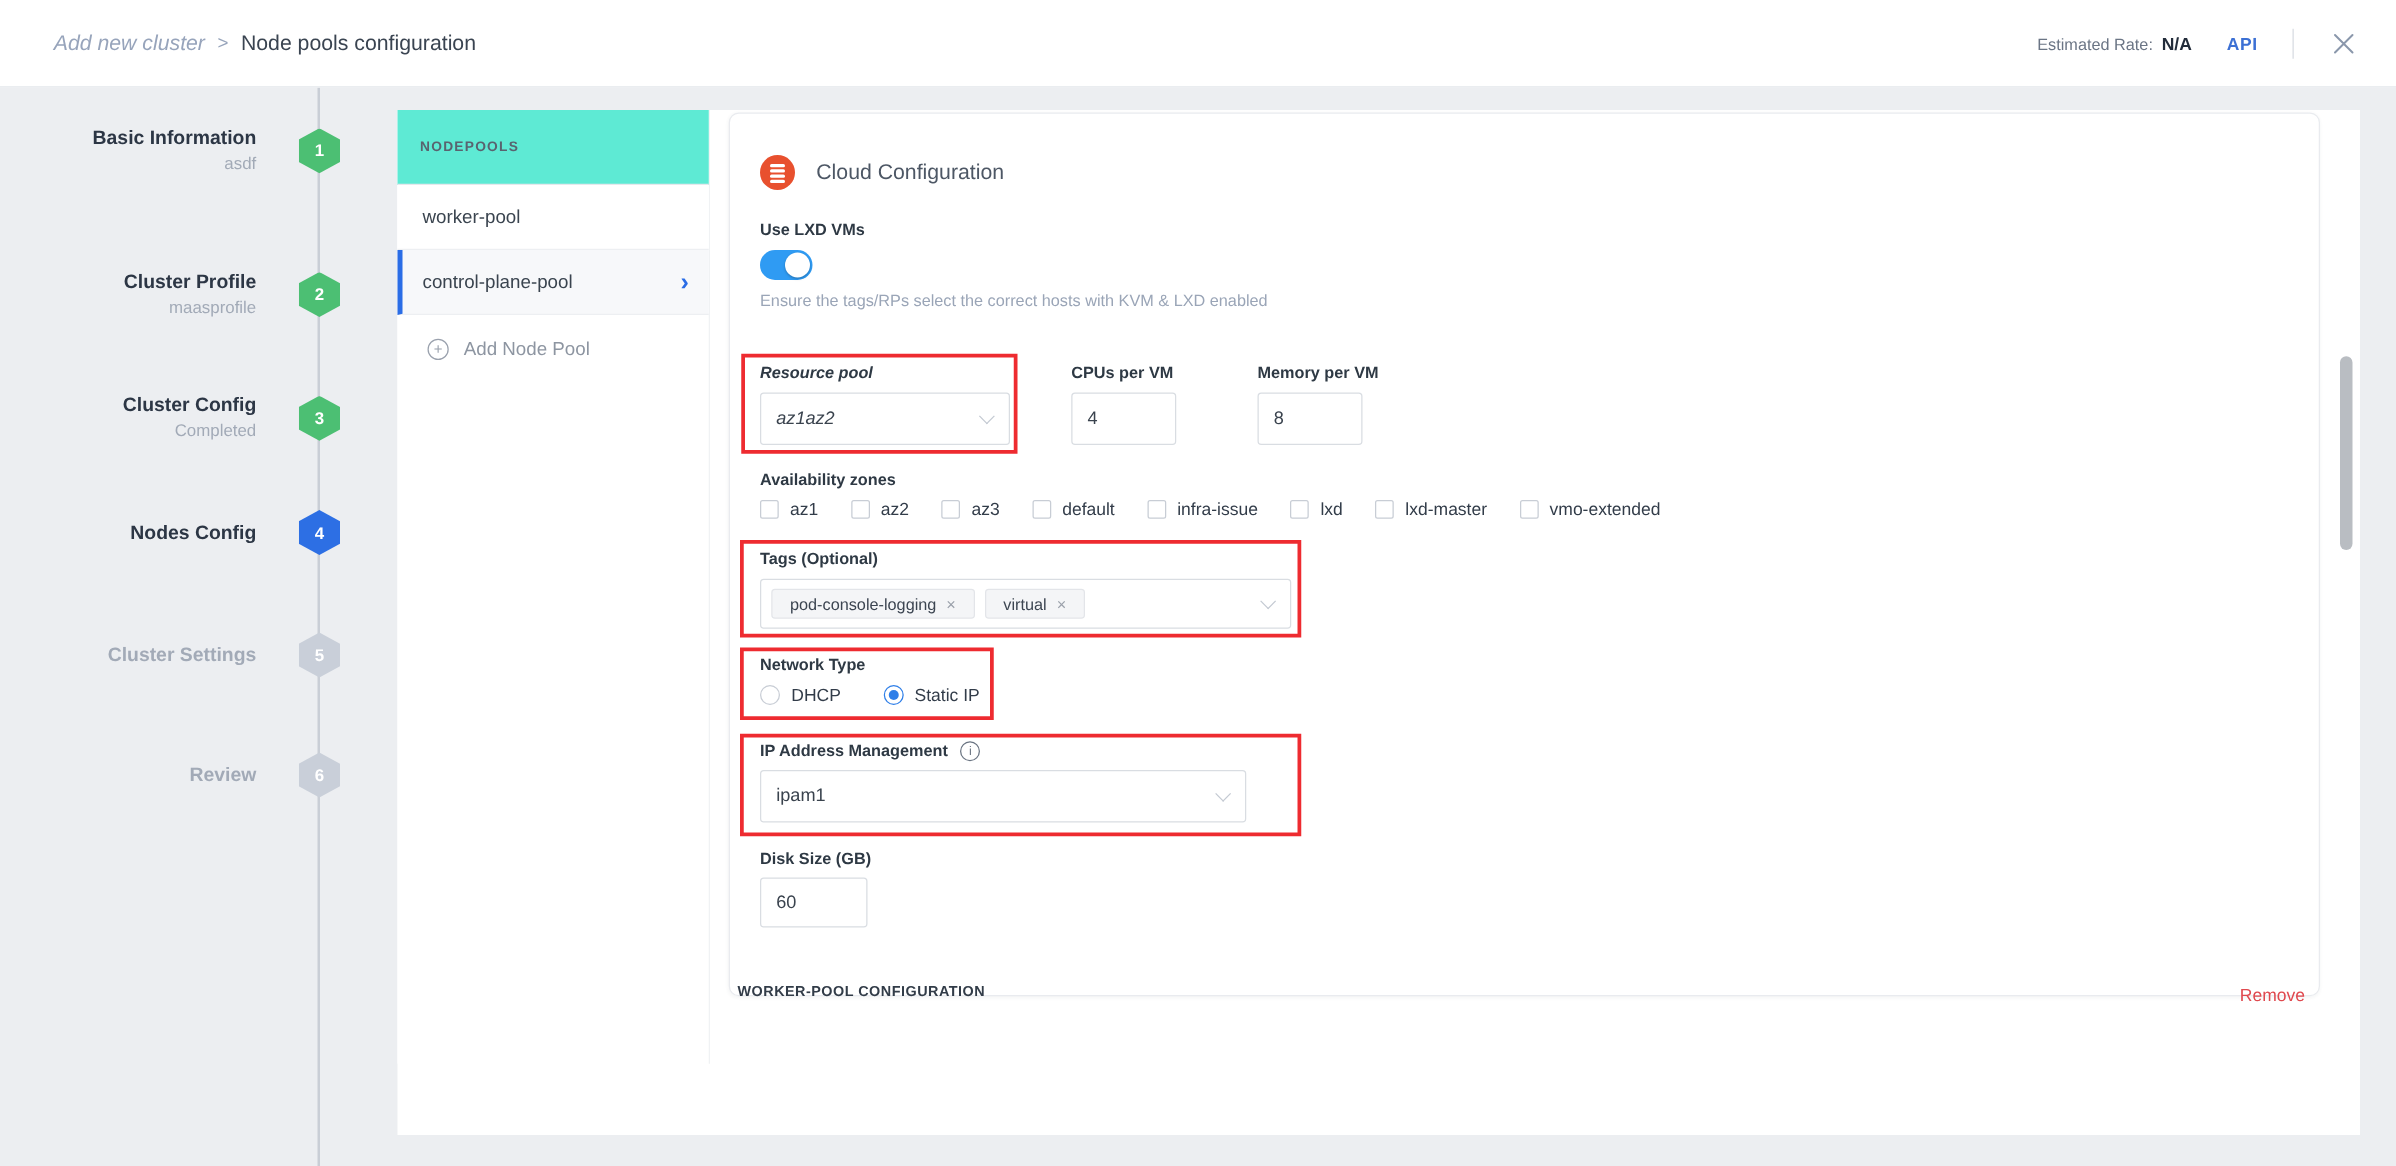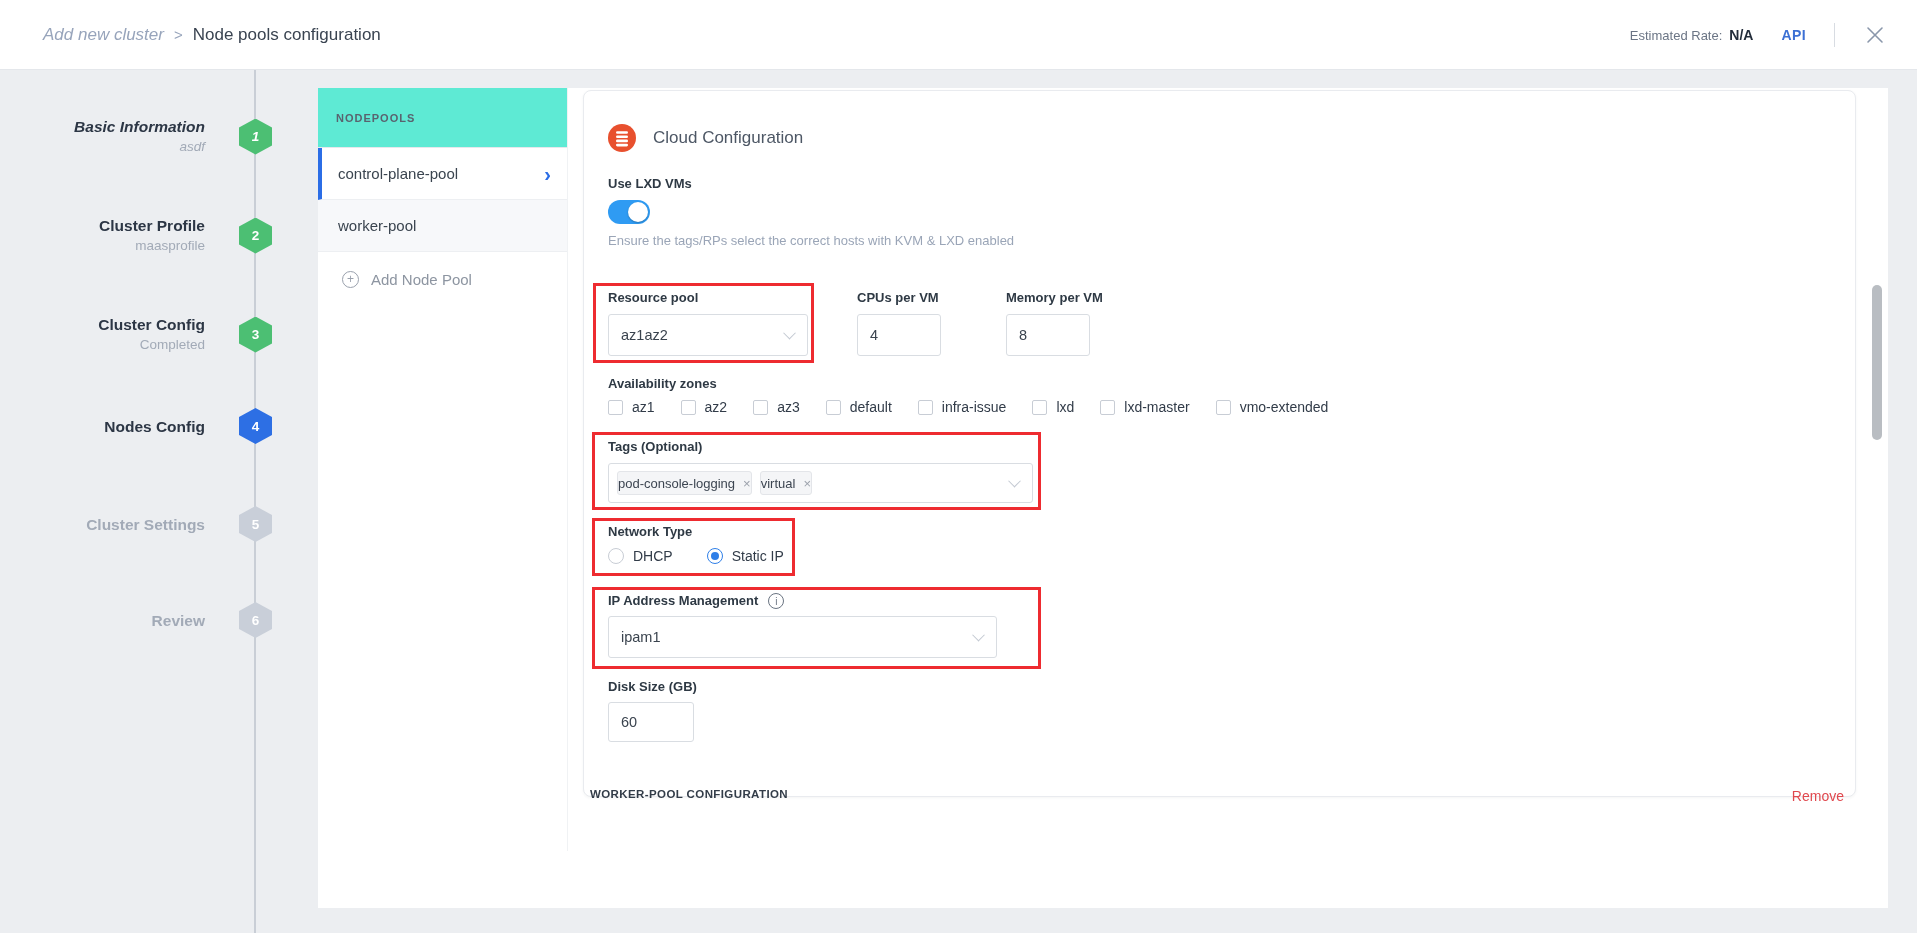--- a/index.html
+++ b/index.html
@@ -20,21 +20,21 @@
   .est-rate-value { font-size:14px; color:#222c3a; font-weight:700; }
   .api-link { font-size:14px; color:#3c70d4; font-weight:700; letter-spacing:.4px; cursor:pointer; }
   .header-divider { width:1px; height:24px; background:#d8dce2; }
   .close-btn { width:24px; height:24px; display:flex; align-items:center; justify-content:center; cursor:pointer; }
   .close-btn svg { display:block; }
 
   
   .stepper { position:absolute; left:0; top:70px; width:318px; height:863px; }
   .timeline { position:absolute; left:254px; top:0; width:2px; height:863px; background:#c9ced6; }
   .step { position:absolute; left:0; width:272px; display:flex; align-items:center; }
-  .step:nth-child(1){ top:46px;font-style:italic; }   
+  .step:nth-child(1){ top:30px; }   
   .step:nth-child(2){ top:145px; }
   .step:nth-child(3){ top:244px; }
   .step:nth-child(4){ top:338px; }
   .step:nth-child(5){ top:436px; }
   .step:nth-child(6){ top:532px; }
   .step-texts { flex:1; text-align:right; padding-right:34px; }
   .step-label { display:block; font-size:15.5px; font-weight:700; color:#2c3645; line-height:21px; }
   .step.upcoming .step-label { color:#a2aab7; }
   .step-sublabel { display:block; font-size:13.5px; color:#a2aab7; line-height:20px; }
   .step-sublabel:empty { display:none; }
@@ -74,21 +74,21 @@
 
   .fld-label { display:block; font-size:13px; font-weight:700; color:#2e3944; height:16px; line-height:16px; }
   .lxd-label { margin-top:24px; }
   .toggle { margin-top:8px; width:42px; height:24px; background:#2f9bf3; border-radius:12px; position:relative; cursor:pointer; }
   .toggle-knob { position:absolute; top:2px; right:2px; width:20px; height:20px; background:#fff; border-radius:50%;
     box-shadow:0 1px 2px rgba(0,0,0,.25); }
   .lxd-hint { margin-top:9px; font-size:13px; color:#9aa5b7; height:16px; }
 
   .row-triple { display:flex; margin-top:41px; }
   .fgroup .control { margin-top:8px; }
-  .fg-resource { width:200px; }
+  .fg-resource { width:200px;font-style:italic; }
   .fg-cpu { width:84px; margin-left:49px; }
   .fg-mem { width:84px; margin-left:65px; }
   .fg-cpu .fld-label, .fg-mem .fld-label { white-space:nowrap; }
 
   .select, .text-input { height:42px; border:1px solid #d9dde2; border-radius:3px; background:#fff;
     display:flex; align-items:center; padding:0 12px; font-size:14.5px; color:#3a434e; cursor:pointer; }
   .text-input { cursor:text; }
   .select { justify-content:space-between; }
   .caret { width:10px; height:10px; position:relative; flex:0 0 10px; }
   .caret::after { content:""; position:absolute; left:0; top:0; width:8px; height:8px;
@@ -96,21 +96,21 @@
 
   .az-label { margin-top:20px; }
   .cb-row { margin-top:7px; display:flex; align-items:center; gap:26px; height:16px; }
   .cb-item { display:flex; align-items:center; gap:9px; font-size:14px; color:#323c49; cursor:pointer; }
   .checkbox { width:15px; height:15px; border:1.5px solid #c8cdd5; border-radius:2px; background:#fff; flex:0 0 15px; }
 
   .tags-label { margin-top:24px; }
   .tags-field { margin-top:8px; width:425px; height:40px; border:1px solid #d9dde2; border-radius:3px;
     display:flex; align-items:center; gap:8px; padding:0 12px 0 8px; }
   .chip { height:24px; background:#f4f5f7; border:1px solid #e3e5e9; border-radius:3px; display:flex; align-items:center;
-    gap:8px; padding:0 0; font-size:13px; color:#3c4551; }
+    gap:8px; padding:0 14px; font-size:13px; color:#3c4551; }
   .chip-x { color:#9ba1ab; font-size:13px; cursor:pointer; line-height:1; }
   .tags-caret { margin-left:auto; }
 
   .net-label { margin-top:21px; }
   .radio-row { margin-top:7px; display:flex; align-items:center; gap:34px; height:17px; }
   .radio-item { display:flex; align-items:center; gap:9px; font-size:14px; color:#323c49; cursor:pointer;justify-content:center; }
   .radio { width:16px; height:16px; border-radius:50%; border:1.5px solid #c8cdd5; background:#fff;
     display:flex; align-items:center; justify-content:center; flex:0 0 16px; }
   .radio-item.selected .radio { border-color:#2f7fe8; }
   .radio-item.selected .radio::after { content:""; width:8px; height:8px; border-radius:50%; background:#2f7fe8; }
@@ -236,28 +236,28 @@
 
   </div>
 </div>
 
 <div class="main-panel">
 
   <div class="nodepools">
     <div class="nodepools-header">NODEPOOLS</div>
     <div>
 
+        <div class="pool-row">
+          <span>worker-pool</span>
+
+        </div>
+
         <div class="pool-row active">
           <span>control-plane-pool</span>
           <span class="pool-chevron">›</span>
-        </div>
-
-        <div class="pool-row">
-          <span>worker-pool</span>
-
         </div>
 
     </div>
     <div class="add-pool">
       <span class="plus-circle">+</span>
       <span>Add Node Pool</span>
     </div>
   </div>
 
   <div class="form-area">

